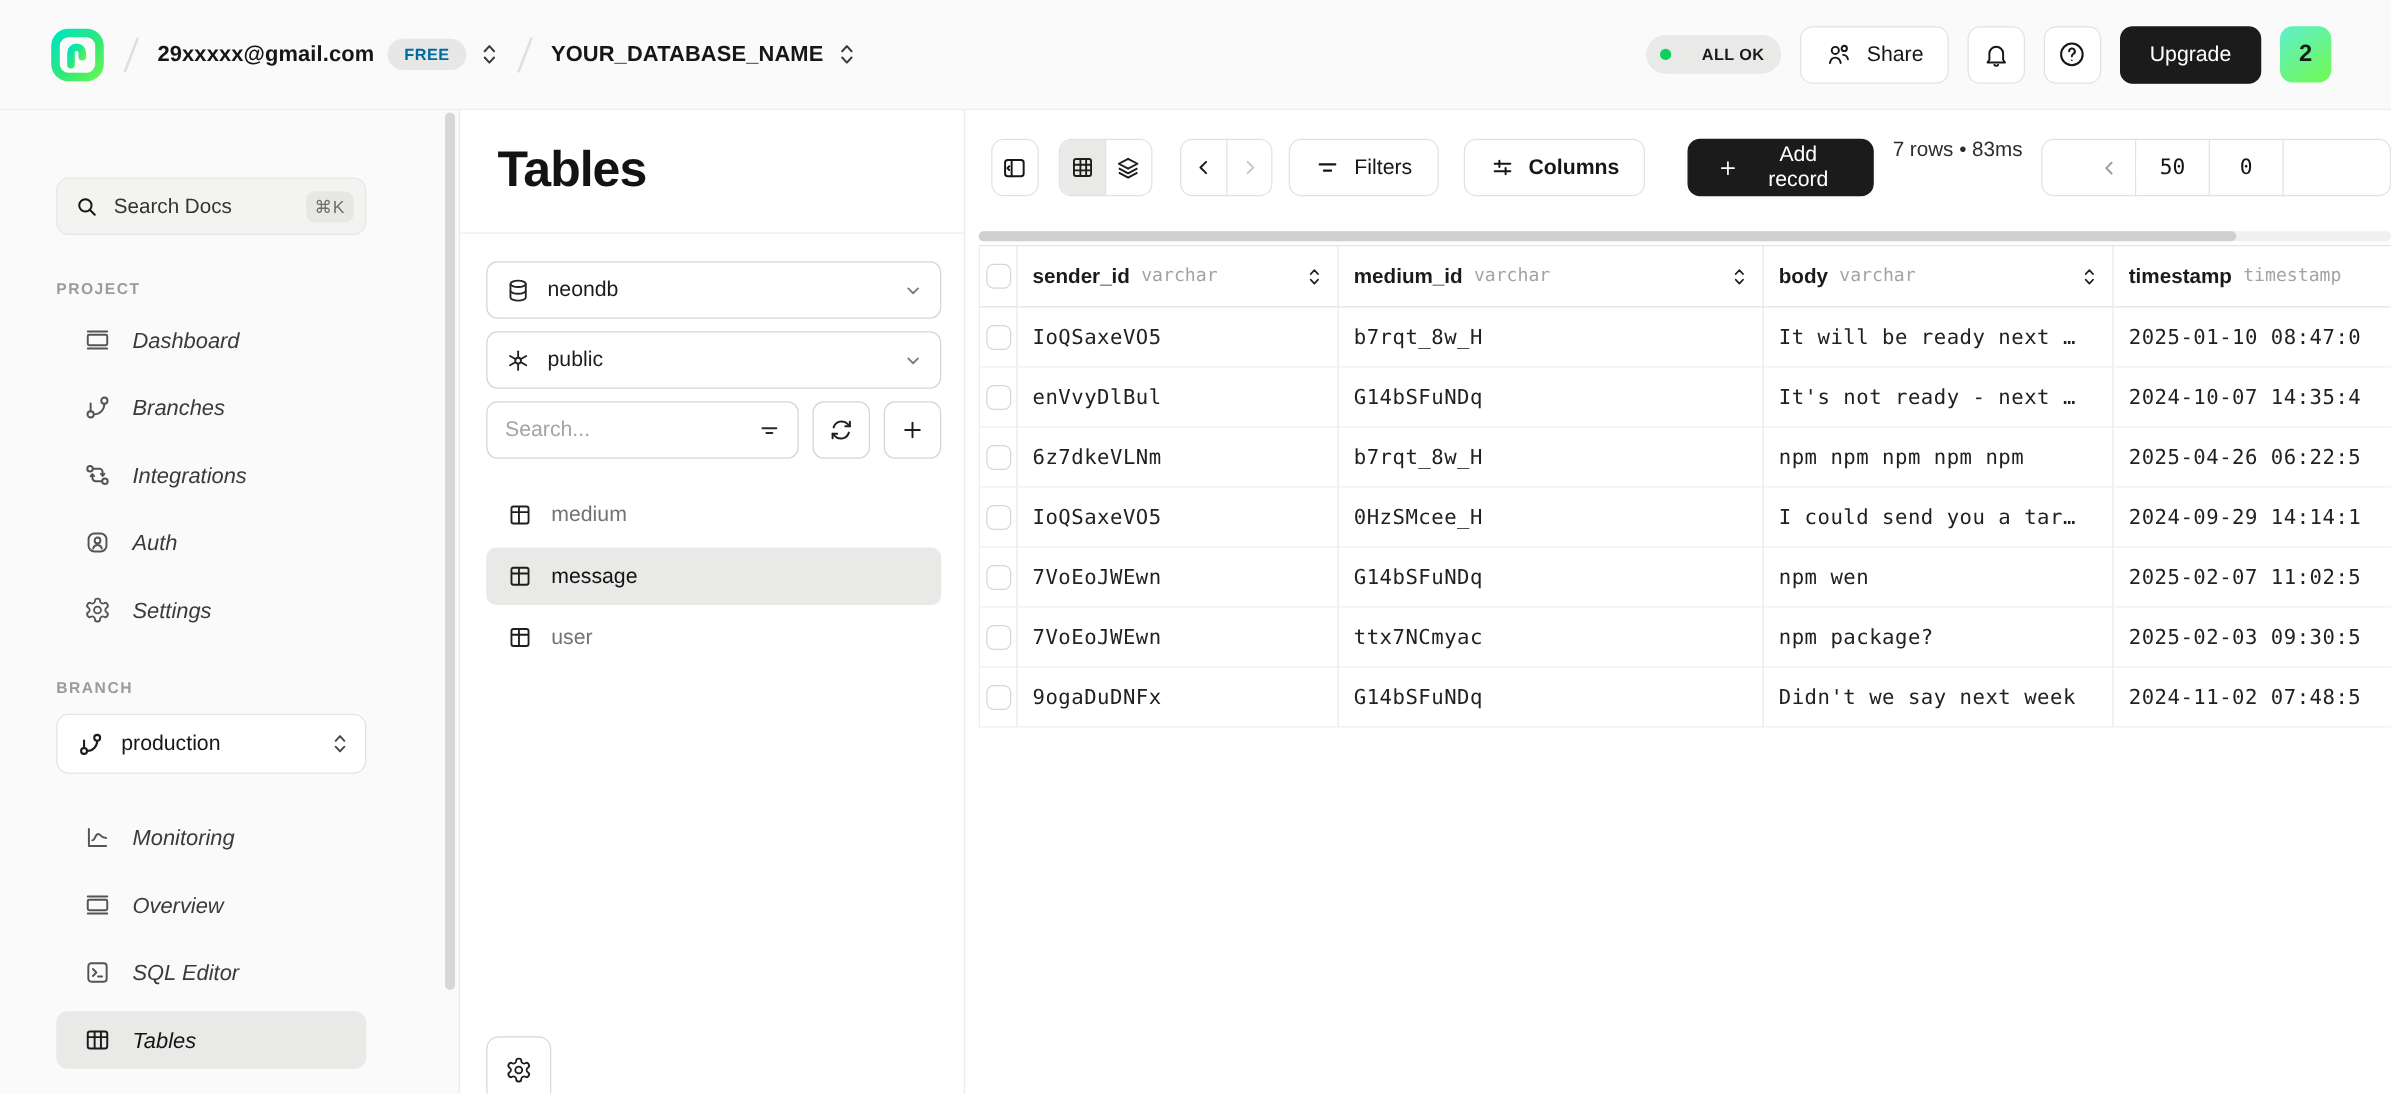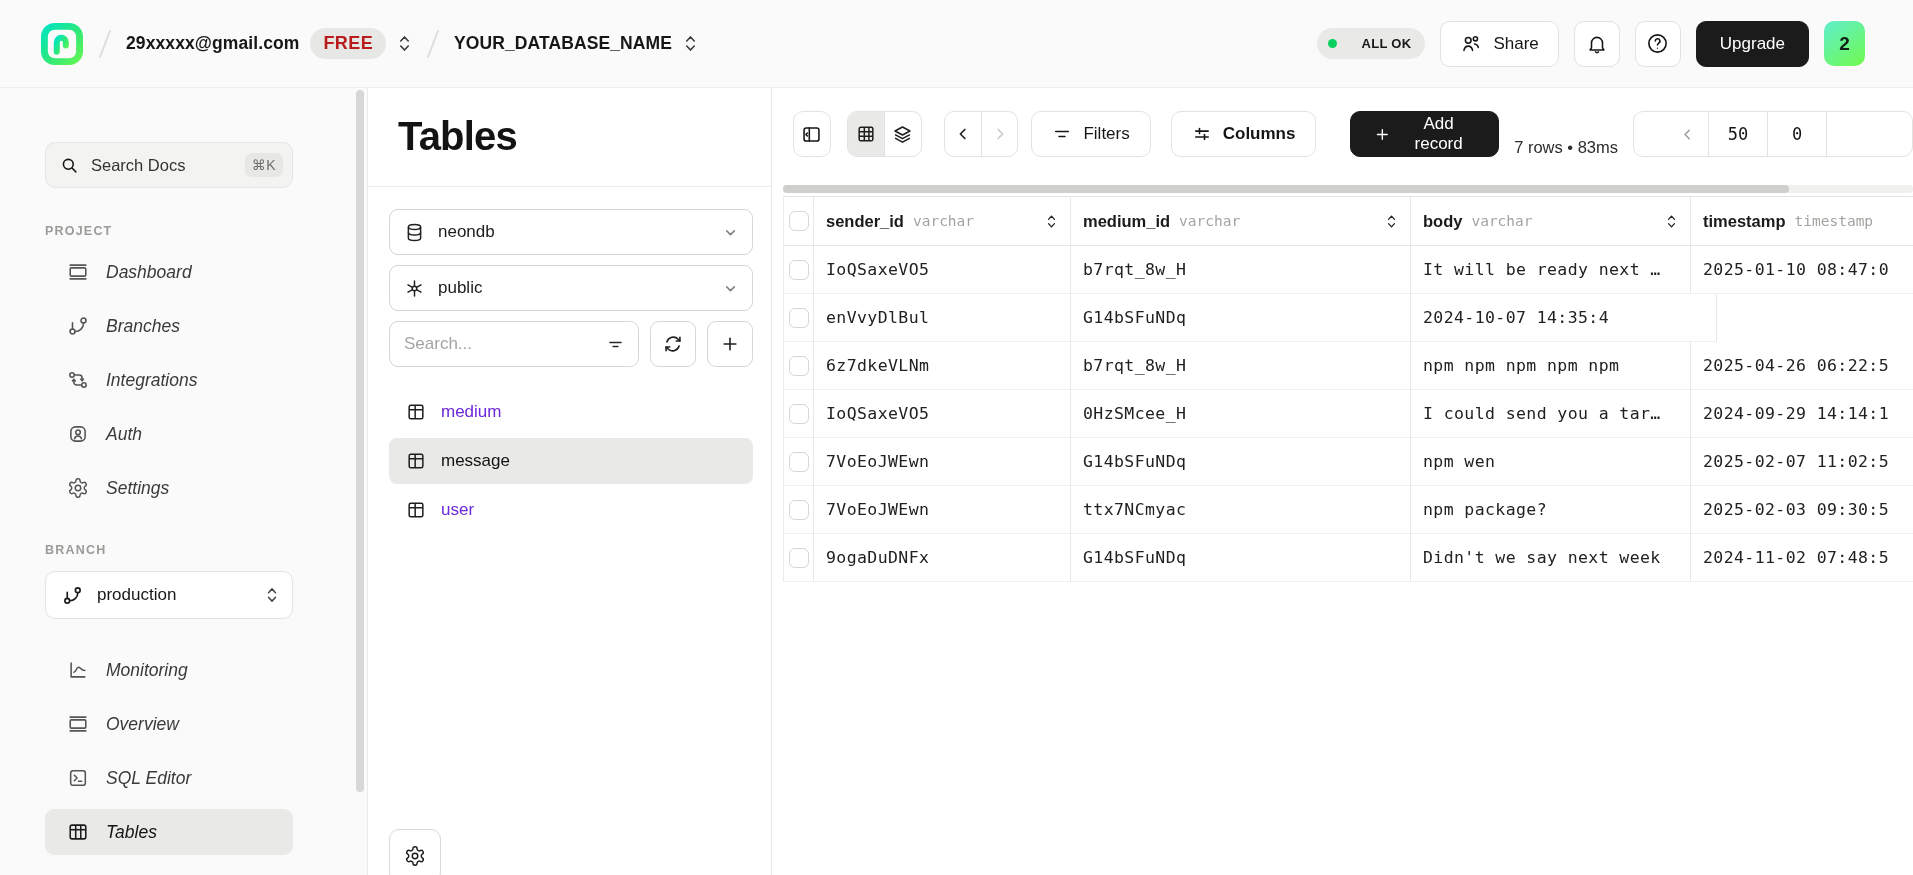--- a/index.html
+++ b/index.html
@@ -16,21 +16,21 @@
     height: 88px; background: #fafafa; border-bottom: 1px solid #eeeeec;
     display: flex; align-items: center; padding: 0 48px 0 40px;
   }
   .hleft { display: flex; align-items: center; }
   .logo { width: 44px; height: 44px; cursor: pointer; }
   .slash { width: 2px; height: 30px; background: #dededc; transform: rotate(21deg); margin: 0 20px; border-radius: 1px; }
   .crumb { display: flex; align-items: center; gap: 11px; cursor: pointer; }
   .crumb-text { font-size: 17.5px; font-weight: 600; color: #161616; letter-spacing: .1px; }
   .pill {
     background: #e7e7e5; border-radius: 999px; padding: 5px 13px;
-    font-size: 18px; font-weight: 700; letter-spacing: .4px; color: #b91c1c;
+    font-size: 13px; font-weight: 700; letter-spacing: .4px; color: #0369a1;
   }
   .icon-updown { color: #3c3c3a; }
   .hright { margin-left: auto; display: flex; align-items: center; gap: 15px; }
   .status-pill {
     display: flex; align-items: center; gap: 24px; background: #e9e9e7;
     border-radius: 999px; height: 31px; padding: 0 14px 0 11px;
     font-size: 13px; font-weight: 700; color: #19191a; letter-spacing: .3px; cursor: pointer;
   }
   .dot { width: 9px; height: 9px; border-radius: 50%; background: #0bd05d; }
   .btn {
@@ -107,33 +107,33 @@
     font-family: inherit; font-size: 17px; color: #1c1c1c; padding: 0 0 0 10px;
   }
   .tsearch input::placeholder { color: #a4a4a2; }
   .sq-btn {
     width: 46px; height: 46px; border: 1px solid #d6d6d4; border-radius: 9px; background: #fff;
     display: flex; align-items: center; justify-content: center; color: #1f1f1d; cursor: pointer;
   }
   .table-list { margin-top: 22px; }
   .tbl-item {
     width: 364px; height: 46px; border-radius: 8px; display: flex; align-items: center; gap: 15px;
-    padding: 0 0 0 17px; font-size: 17px; color: #6d28d9; cursor: pointer; margin-bottom: 3px;
+    padding: 0 0 0 17px; font-size: 17px; color: #737373; cursor: pointer; margin-bottom: 3px;
   }
   .tbl-item .ticon { color: #1e1e1c; flex: none; }
   .tbl-item.selected { background: #e9e9e7; color: #121212; font-weight: 500; }
   .gear-btn {
     position: absolute; left: 21px; bottom: -8px; width: 52px; height: 54px;
     border: 1px solid #d8d8d6; border-radius: 10px; background: #fff; color: #1c1c1a;
     display: flex; align-items: center; justify-content: center; cursor: pointer;
   }
 
   
   .main { flex: 1; position: relative; background: #fff; overflow: hidden; }
-  .toolbar { position: absolute; top: 23px; left: 21px; right: 0; height: 46px; display: flex; align-items: flex-end; }
+  .toolbar { position: absolute; top: 23px; left: 21px; right: 0; height: 46px; display: flex; align-items: flex-start; }
   .seg { display: flex; border: 1px solid #e2e2e0; border-radius: 10px; overflow: hidden; background: #fff; height: 46px; }
   .seg-cell { width: 41px; display: flex; align-items: center; justify-content: center; color: #1d1d1b; cursor: pointer; }
   .seg-cell + .seg-cell { border-left: 1px solid #e2e2e0; }
   .seg-cell.active { background: #e9e9e7; }
   .seg-cell.disabled { color: #c9c9c7; }
   .tb-collapse { width: 42px; }
   .m16 { margin-left: 16px; } .m22 { margin-left: 22px; } .m13 { margin-left: 13px; }
   .m14 { margin-left: 20px; font-weight: bold; } .m34 { margin-left: 34px; } .m15 { margin-left: 15px; }
   .btn-pad { padding: 0 20px; }
   .summary { font-size: 16.5px; color: #2c2c2a; white-space: nowrap; }
@@ -606,20 +606,21 @@
           <div class="g-cell c2">b7rqt_8w_H</div>
           <div class="g-cell c3">It will be ready next …</div>
           <div class="g-cell c4">2025-01-10 08:47:0</div>
         </div>
         <div class="g-row">
           <div class="g-cell c0">
               <span class="checkbox"></span>
             </div>
           <div class="g-cell c1">enVvyDlBul</div>
           <div class="g-cell c2">G14bSFuNDq</div>
+          <div class="g-cell c3">It's not ready - next …</div>
           <div class="g-cell c4">2024-10-07 14:35:4</div>
         </div>
         <div class="g-row">
           <div class="g-cell c0">
               <span class="checkbox"></span>
             </div>
           <div class="g-cell c1">6z7dkeVLNm</div>
           <div class="g-cell c2">b7rqt_8w_H</div>
           <div class="g-cell c3">npm npm npm npm npm</div>
           <div class="g-cell c4">2025-04-26 06:22:5</div>

